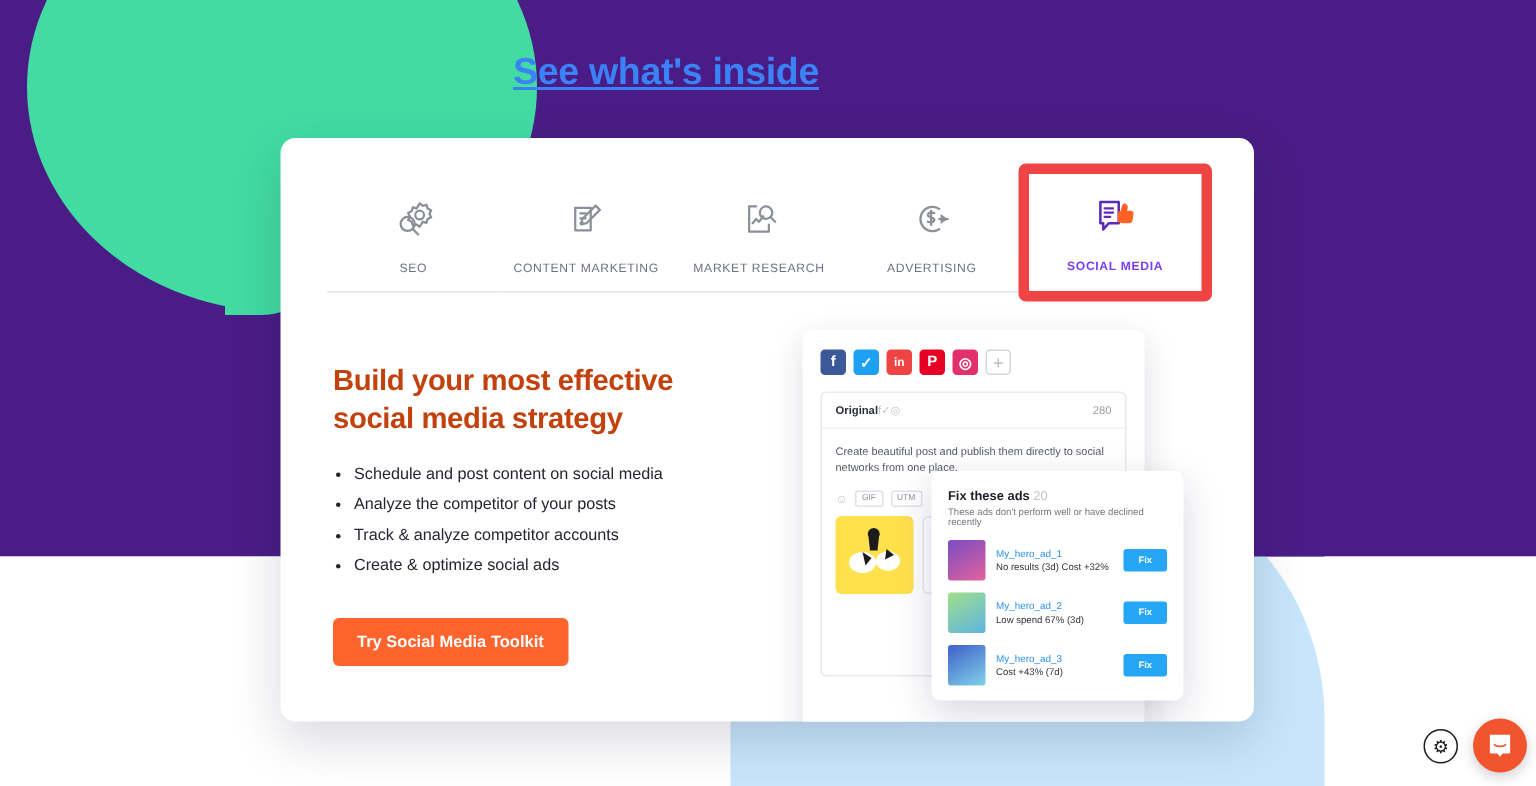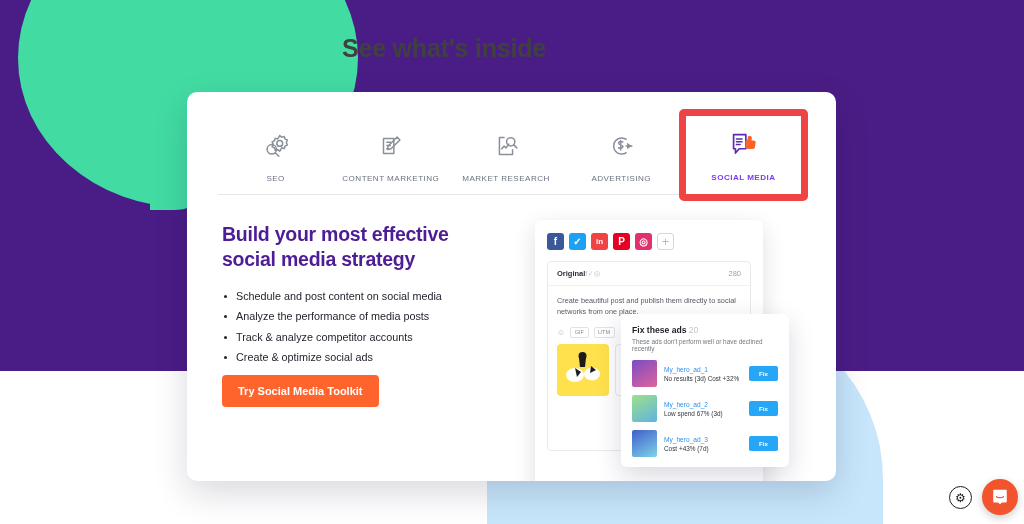--- a/index.html
+++ b/index.html
@@ -51,24 +51,25 @@
     left: 487px; top: 309px;
     width: 396px; height: 62px;
     background: #4a1d86;
   }
   
   .page-title {
     position: absolute;
     left: 0; top: 34px;
     width: 888px;
     text-align: center;
-    color: #404040;
+    color: #3b82f6;
     font-size: 25px;
     font-weight: bold;
     letter-spacing: -0.2px;
+    text-decoration: underline;
   }
   
   .card {
     position: absolute;
     left: 187px; top: 92px;
     width: 649px; height: 389px;
     background: #ffffff;
     border-radius: 10px;
     box-shadow: 0 12px 34px rgba(20,10,50,0.16);
     overflow: hidden;
@@ -106,41 +107,42 @@
     padding: 12px 2px 12px;
     background: #fff;
   }
   .tab.active .tlabel { color: #7a3df0; font-weight: bold; }
   
   .left-col { position: absolute; left: 35px; top: 130px; width: 260px; }
   .headline {
     font-size: 19.5px;
     line-height: 1.27;
     font-weight: bold;
-    color: #4c1d95;
+    color: #c2410c;
     letter-spacing: -0.25px;
+    margin-top: 20px;
   }
   .bullets { margin-top: 18px; list-style: none; }
   .bullets li {
     position: relative;
     padding-left: 14px;
     margin-bottom: 8.5px;
     font-size: 10.8px;
     color: #23262e;
   }
   .bullets li::before {
     content: "";
     position: absolute; left: 2px; top: 5px;
     width: 3px; height: 3px;
     background: #23262e;
     border-radius: 50%;
   }
   .cta {
     display: inline-block;
-    margin-top: 3px;
+    margin-top: 20px;
     background: #ff642d;
     color: #ffffff;
     font-size: 11px;
     font-weight: bold;
     padding: 10px 16px;
     border: none;
     border-radius: 4px;
     cursor: pointer;
   }
   
@@ -336,21 +338,21 @@
         </div>
         <div class="tlabel">SOCIAL MEDIA</div>
       </div>
 
     </div>
 
     <div class="left-col">
       <div class="headline">Build your most effective social media strategy</div>
       <ul class="bullets">
         <li>Schedule and post content on social media</li>
-        <li>Analyze the performance of media posts</li>
+        <li>Analyze the competitor of your posts</li>
         <li>Track &amp; analyze competitor accounts</li>
         <li>Create &amp; optimize social ads</li>
       </ul>
       <button class="cta">Try Social Media Toolkit</button>
     </div>
 
     <div class="shot">
 
       <div class="social-row">
         <div class="sicon fb">f</div>

